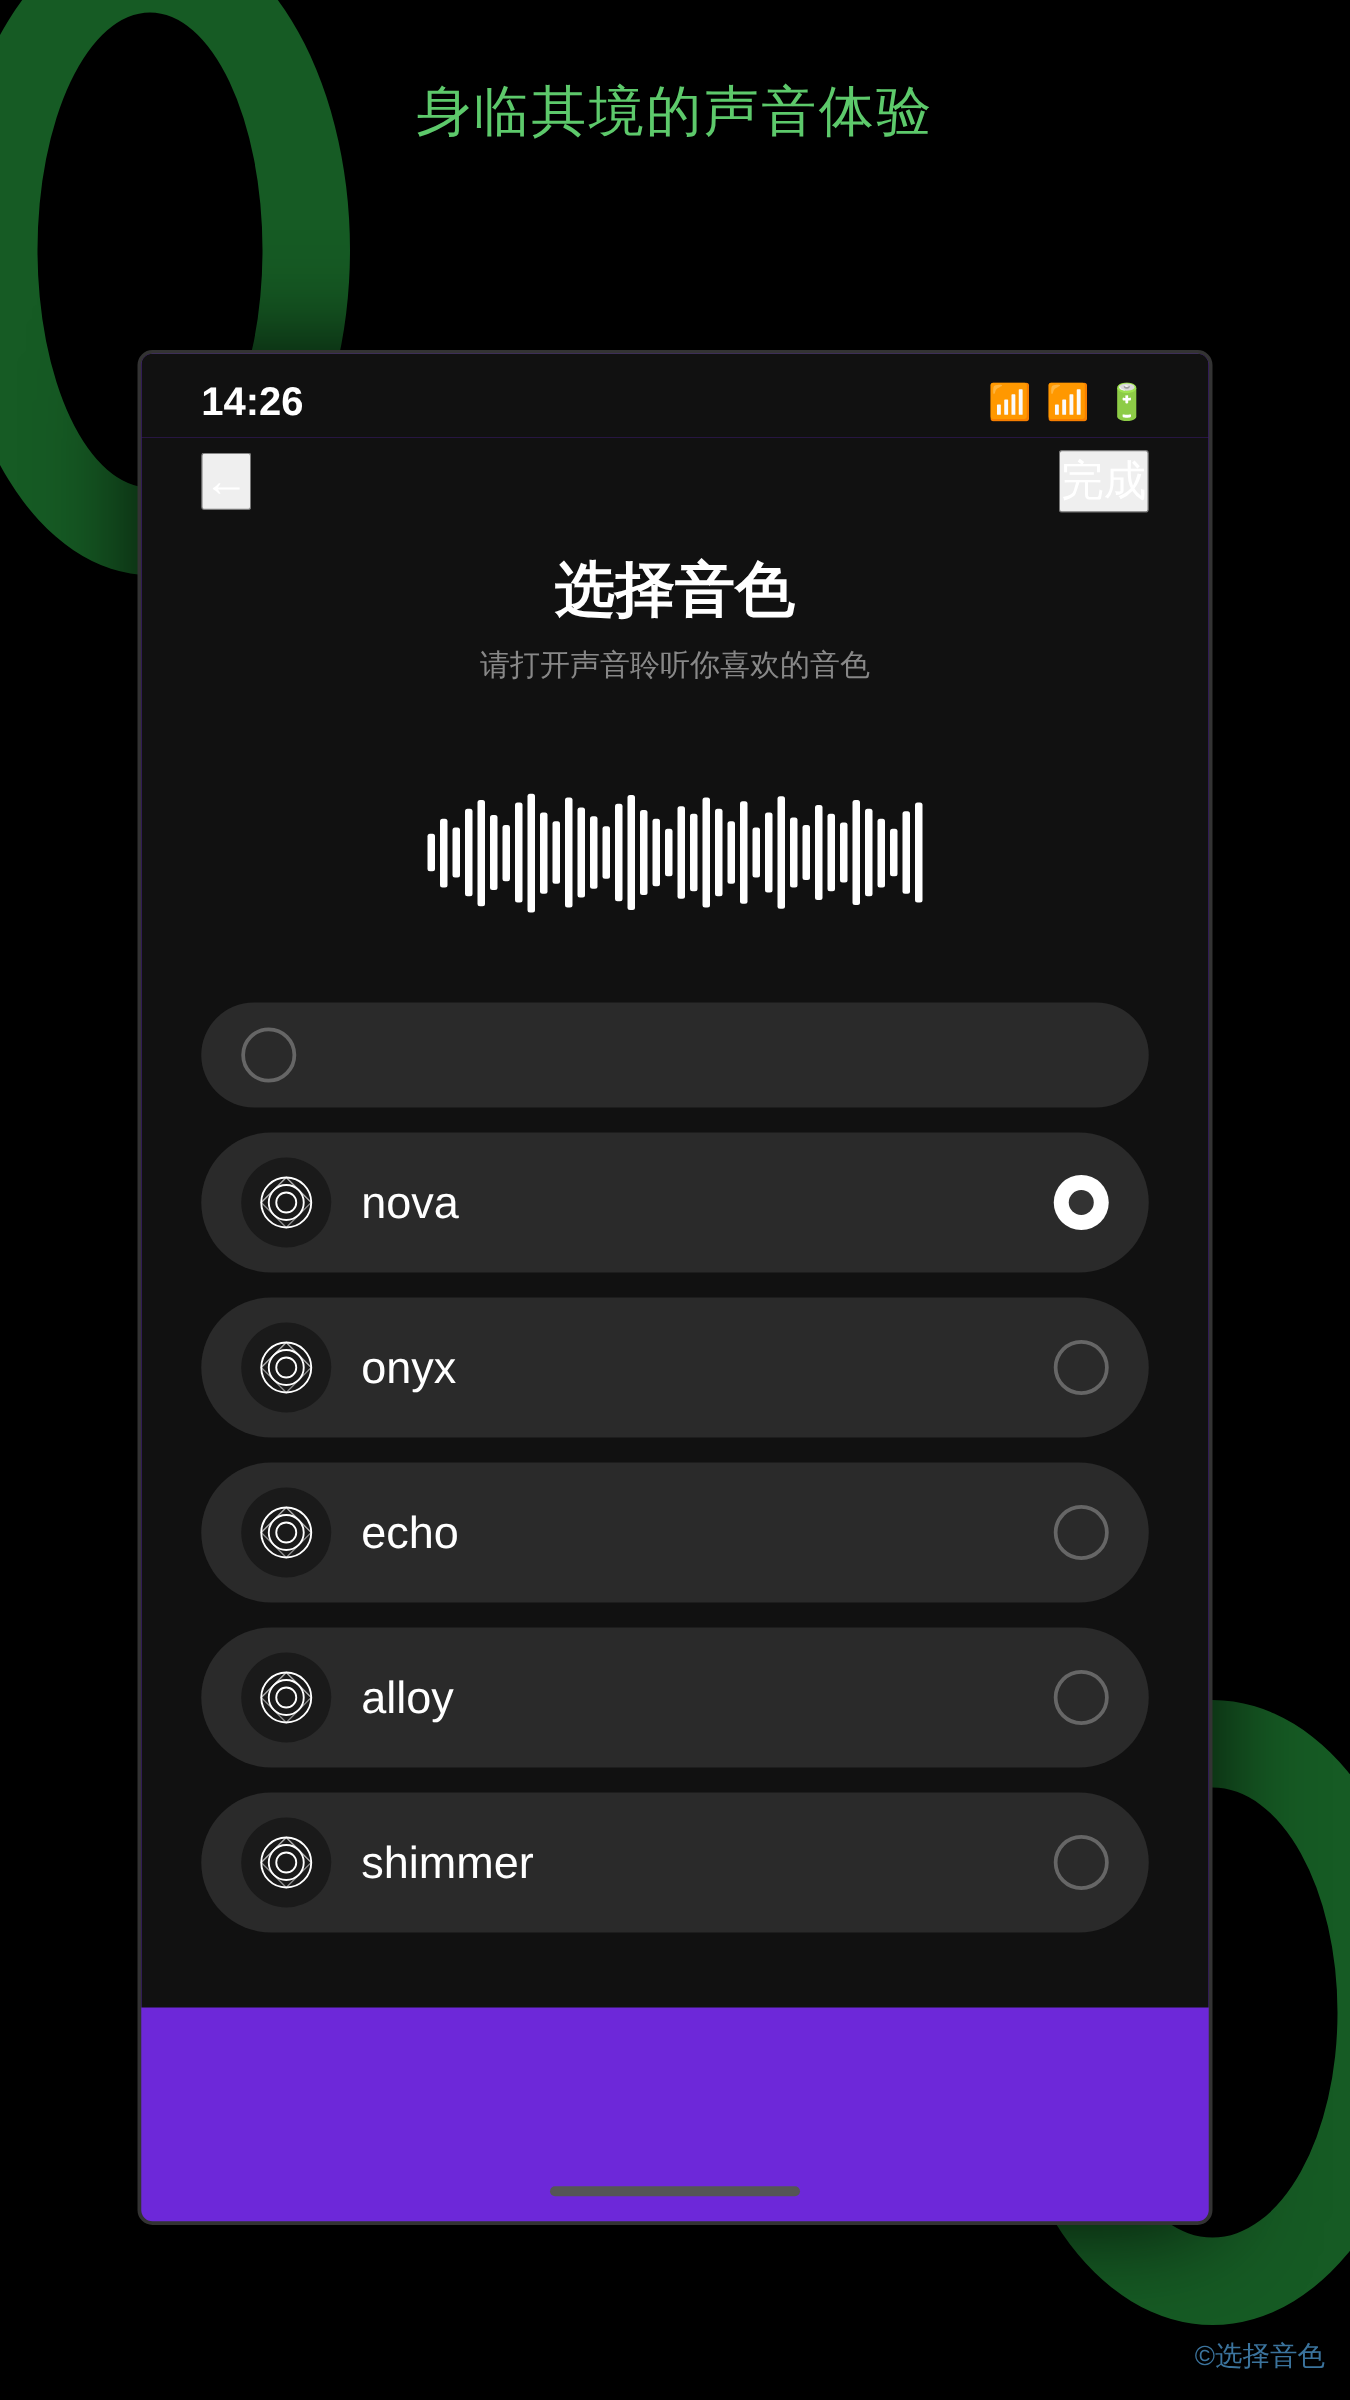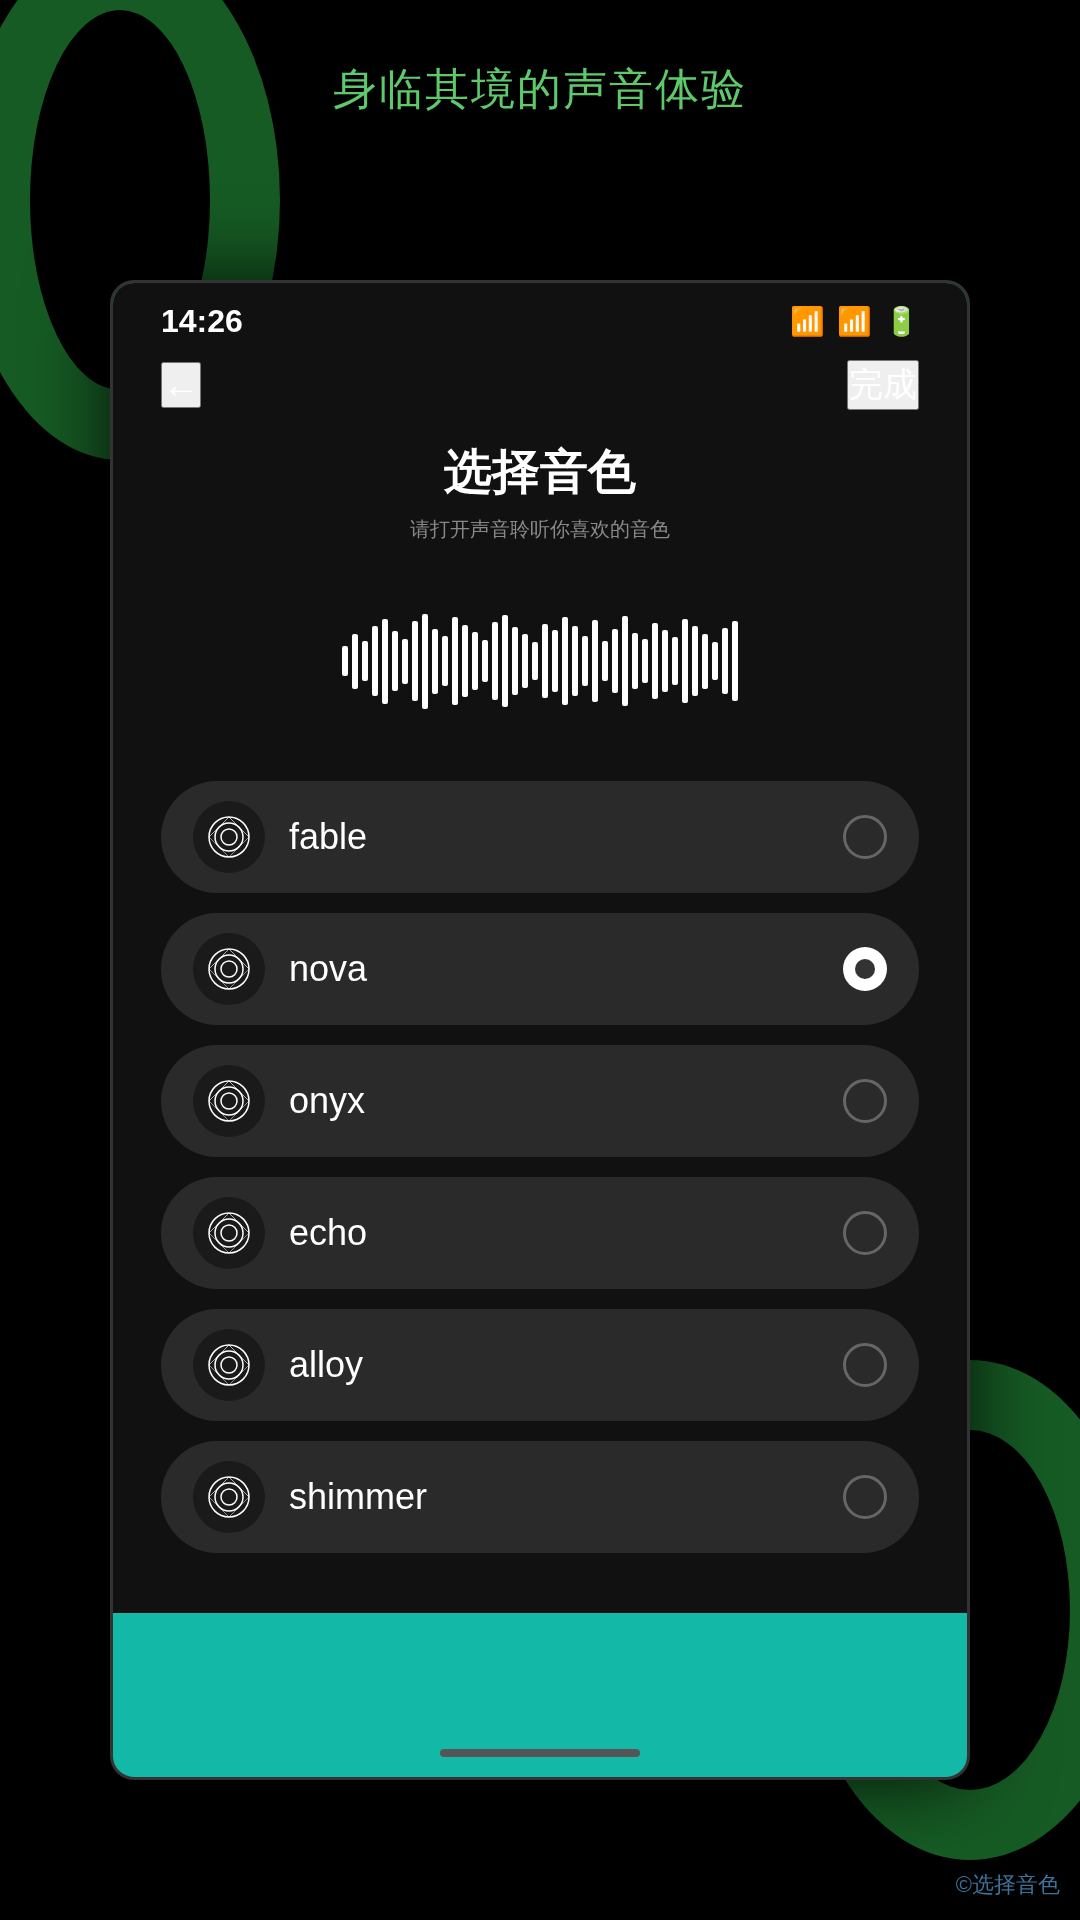--- a/index.html
+++ b/index.html
@@ -62,22 +62,22 @@
       letter-spacing: 2px;
     }
 
     
     .phone-mockup {
       position: absolute;
       top: 280px;
       left: 110px;
       width: 860px;
       height: 1500px;
-      background: #14b8a6;
-      border-radius: 24px;
+      background: #6d28d9;
+      border-radius: 12px;
       border: 3px solid #333;
       overflow: hidden;
       box-shadow: 0 0 80px rgba(0,0,0,0.8);
     }
 
     
     .status-bar {
       display: flex;
       justify-content: space-between;
       align-items: center;
@@ -132,23 +132,23 @@
     .section-title {
       text-align: center;
       font-size: 48px;
       font-weight: 700;
       color: #fff;
       margin-bottom: 12px;
     }
 
     .section-subtitle {
       text-align: center;
-      font-size: 20px;
+      font-size: 24px;
       color: #888;
-      margin-bottom: 58px;
+      margin-bottom: 74px;
     }
 
     
     .waveform-container {
       display: flex;
       align-items: center;
       justify-content: center;
       height: 120px;
       margin-bottom: 60px;
       gap: 4px;
@@ -318,32 +318,20 @@
         <div class="waveform-bar" style="height: 84px;"></div>
         <div class="waveform-bar" style="height: 70px;"></div>
         <div class="waveform-bar" style="height: 55px;"></div>
         <div class="waveform-bar" style="height: 38px;"></div>
         <div class="waveform-bar" style="height: 66px;"></div>
         <div class="waveform-bar" style="height: 80px;"></div>
       </div>
 
     <div class="voice-list" id="voice-list">
     <div class="voice-item">
-      <div class="voice-item-left">
-        <div class="voice-icon">
-          <svg viewBox="0 0 48 48" fill="none" xmlns="http://www.w3.org/2000/svg">
-      <circle cx="24" cy="24" r="20" stroke="white" stroke-width="1.5" fill="none"></circle>
-      <circle cx="24" cy="24" r="14" stroke="white" stroke-width="1.5" fill="none"></circle>
-      <circle cx="24" cy="24" r="8" stroke="white" stroke-width="1.5" fill="none"></circle>
-      <path d="M24 4 Q34 14 44 24 Q34 34 24 44 Q14 34 4 24 Q14 14 24 4Z" stroke="white" stroke-width="1" fill="none" opacity="0.5"></path>
-      <path d="M4 24 Q14 14 24 4 Q34 14 44 24" stroke="white" stroke-width="1" fill="none" opacity="0.3"></path>
-    </svg>
-        </div>
-        <span class="voice-name">fable</span>
-      </div>
       <div class="radio-btn "></div>
     </div>
         <div class="voice-item">
       <div class="voice-item-left">
         <div class="voice-icon">
           <svg viewBox="0 0 48 48" fill="none" xmlns="http://www.w3.org/2000/svg">
       <circle cx="24" cy="24" r="20" stroke="white" stroke-width="1.5" fill="none"></circle>
       <circle cx="24" cy="24" r="14" stroke="white" stroke-width="1.5" fill="none"></circle>
       <circle cx="24" cy="24" r="8" stroke="white" stroke-width="1.5" fill="none"></circle>
       <path d="M24 4 Q34 14 44 24 Q34 34 24 44 Q14 34 4 24 Q14 14 24 4Z" stroke="white" stroke-width="1" fill="none" opacity="0.5"></path>

